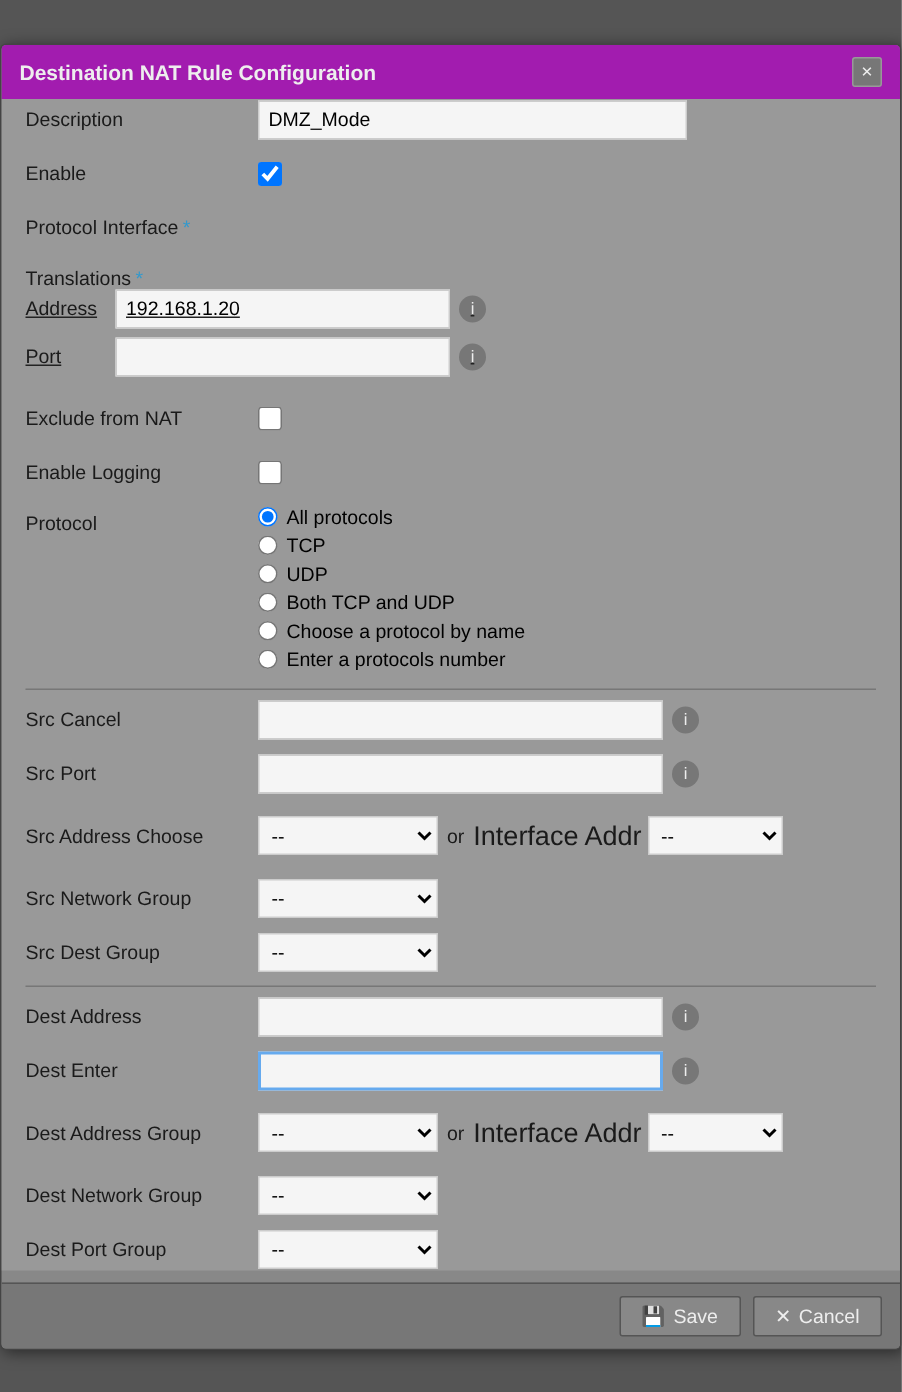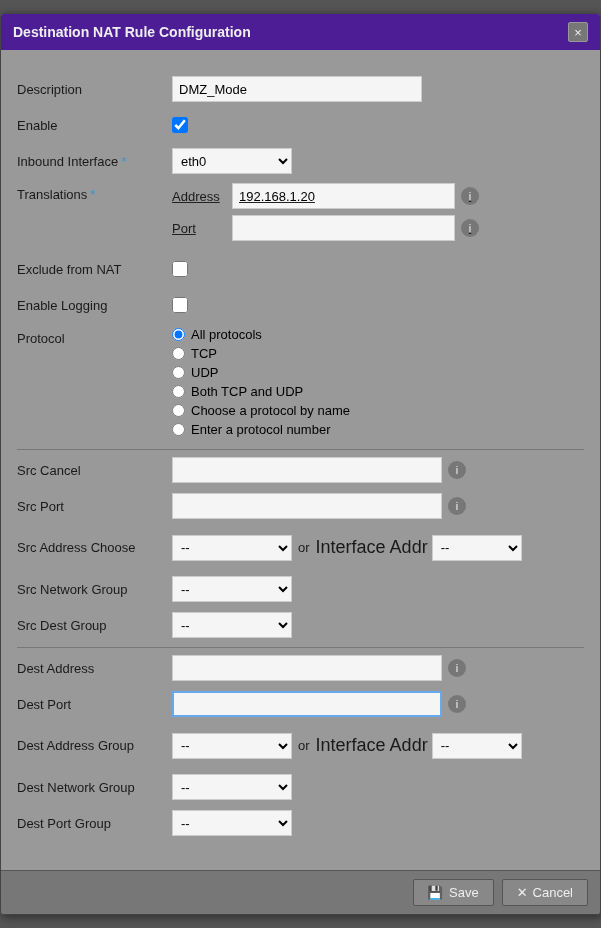--- a/index.html
+++ b/index.html
@@ -15,21 +15,21 @@
     }
     .dialog {
       width: 601px;
       background: #888;
       border: 1px solid #444;
       border-radius: 4px;
       overflow: hidden;
       box-shadow: 2px 2px 10px rgba(0,0,0,0.5);
     }
     .dialog-title-bar {
-      background: #4c1d95;
+      background: #a21caf;
       color: #eee;
       padding: 8px 12px;
       font-size: 14px;
       font-weight: bold;
       display: flex;
       justify-content: space-between;
       align-items: center;
     }
     .title-close-btn {
       background: #777;
@@ -39,21 +39,21 @@
       height: 20px;
       cursor: pointer;
       font-size: 13px;
       display: flex;
       align-items: center;
       justify-content: center;
       border-radius: 2px;
     }
     .dialog-body {
       background: #999;
-      padding: 25px 16px;
+      padding: 0 16px;
     }
     .form-row {
       display: flex;
       align-items: center;
       margin-bottom: 8px;
       min-height: 28px;
     }
     .form-label {
       width: 155px;
       color: #1a1a1a;
@@ -66,39 +66,40 @@
     }
     .form-input {
       background: #f5f5f5;
       border: 1px solid #ccc;
       padding: 4px 6px;
       font-size: 13px;
       height: 26px;
       outline: none;
     }
     .desc-input {
-      width: 250px;
+      width: 286px;
     }
     .inbound-select {
       width: 120px;
       height: 26px;
       background: #f5f5f5;
       border: 1px solid #ccc;
       font-size: 13px;
       padding: 2px 4px;
     }
     .checkbox-input {
       width: 16px;
       height: 16px;
       cursor: pointer;
     }
     
     .translations-block {
       display: flex;
       margin-bottom: 8px;
+      flex-direction: column;
     }
     .translations-label-col {
       width: 155px;
       flex-shrink: 0;
       padding-top: 4px;
       color: #1a1a1a;
       font-size: 13px;
     }
     .translations-fields {
       flex: 1;
@@ -243,27 +244,22 @@
       <input class="form-input desc-input" type="text" value="DMZ_Mode" style="">
     </div>
 
     <div class="form-row">
       <span class="form-label">Enable</span>
       <input class="checkbox-input" type="checkbox" checked="" style="">
     </div>
 
     <div class="form-row">
       <span class="form-label">
-        <span>Inbound Interface</span><span class="required-star">*</span>
+        <span>Protocol Interface</span><span class="required-star">*</span>
       </span>
-      <select class="inbound-select">
-        <option value="eth0">eth0</option>
-        <option value="eth1">eth1</option>
-        <option value="eth2">eth2</option>
-      </select>
     </div>
 
     <div class="translations-block">
       <div class="translations-label-col">
         <span>Translations</span><span class="required-star">*</span>
       </div>
       <div class="translations-fields">
 
         <div class="trans-row">
           <span class="trans-sub-label">Address</span>
@@ -307,21 +303,21 @@
         <div class="radio-row">
           <input type="radio" name="protocol" id="proto-both" style="">
           <label class="radio-label" for="proto-both">Both TCP and UDP</label>
         </div>
         <div class="radio-row">
           <input type="radio" name="protocol" id="proto-byname" style="">
           <label class="radio-label" for="proto-byname">Choose a protocol by name</label>
         </div>
         <div class="radio-row">
           <input type="radio" name="protocol" id="proto-bynumber" style="">
-          <label class="radio-label" for="proto-bynumber">Enter a protocol number</label>
+          <label class="radio-label" for="proto-bynumber">Enter a protocols number</label>
         </div>
       </div>
     </div>
 
     <hr class="divider">
 
     <div class="form-row">
       <span class="form-label">Src Cancel</span>
       <input class="form-input wide-input" type="text" style="">
       <span class="info-icon">i</span>
@@ -361,21 +357,21 @@
 
     <hr class="divider">
 
     <div class="form-row">
       <span class="form-label">Dest Address</span>
       <input class="form-input wide-input" type="text" style="">
       <span class="info-icon">i</span>
     </div>
 
     <div class="form-row">
-      <span class="form-label">Dest Port</span>
+      <span class="form-label">Dest Enter</span>
       <input class="form-input wide-input dest-port-input" type="text" style="">
       <span class="info-icon">i</span>
     </div>
 
     <div class="form-row">
       <span class="form-label">Dest Address Group</span>
       <select class="group-select">
         <option>--</option>
       </select>
       <span class="or-text">or</span>

